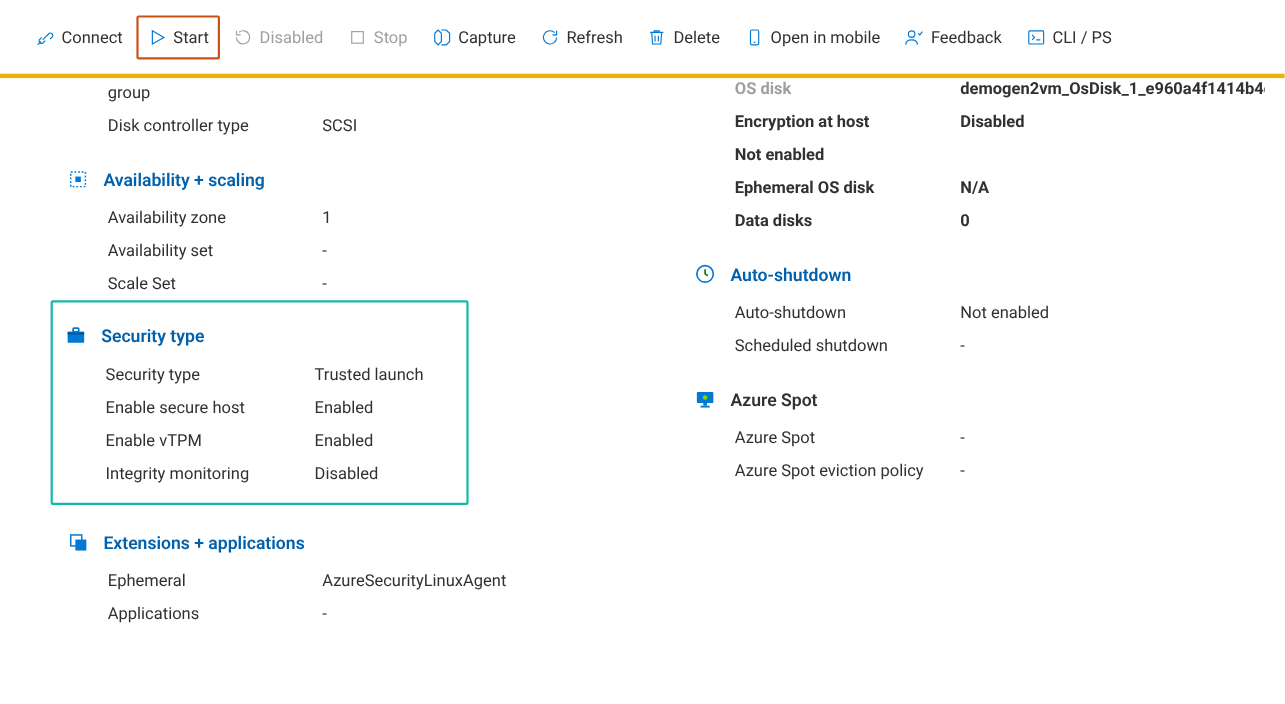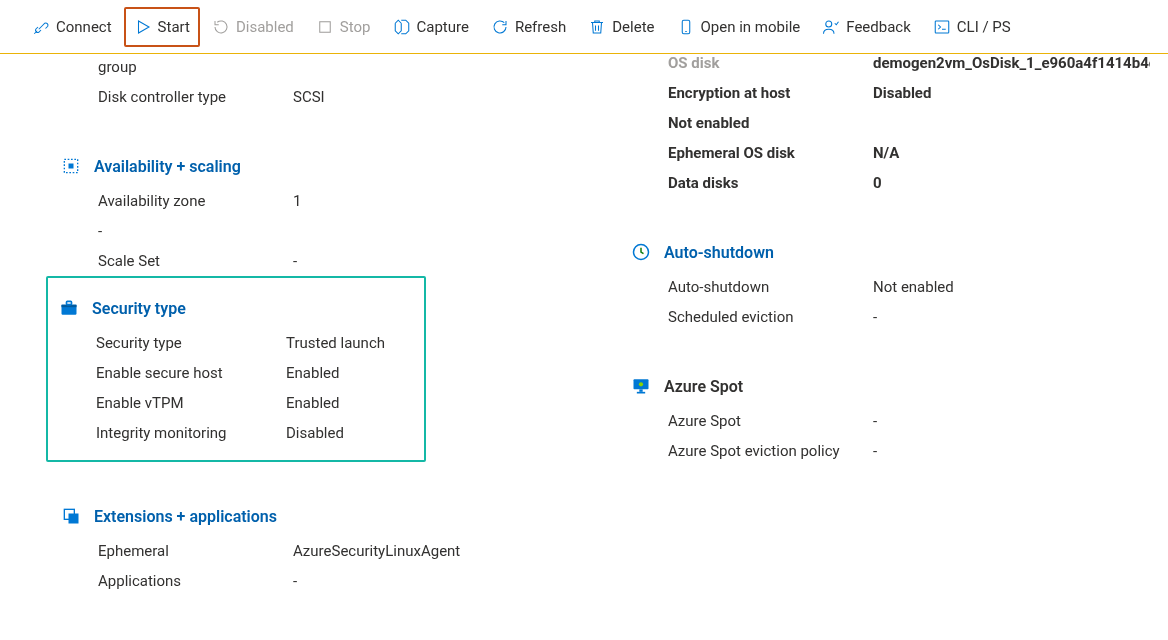--- a/index.html
+++ b/index.html
@@ -12,23 +12,23 @@
     width: 1168px;
     height: 640px;
     overflow: hidden;
   }
 
   
   .toolbar {
     display: flex;
     align-items: center;
     padding: 0 12px 0 22px;
-    height: 54px;
+    height: 71px;
     gap: 2px;
-    border-bottom: 1px solid #eab308;
+    border-bottom: 4px solid #eab308;
   }
   .tb-btn {
     display: flex;
     align-items: center;
     gap: 6px;
     padding: 4px 10px;
     height: 36px;
     color: #323130;
     cursor: pointer;
     user-select: none;
@@ -56,21 +56,21 @@
   }
   .col-right {
     width: 500px;
     padding-left: 0;
   }
 
   .section-header {
     display:flex;
     align-items:center;
     gap:10px;
-    margin: 44px 0 10px 0;
+    margin: 24px 0 10px 0;
     font-weight:600;
     font-size:16px;
     color:#0060ac;
   }
   .section-header.black { color:#323130; }
   .section-header .sicon { width:26px; display:flex; justify-content:center; }
   .section-header .sicon svg { width:20px; height:20px; }
 
   .kv-list { padding-left: 40px; }
   .kv-row {
@@ -226,20 +226,21 @@
           </svg>
       </span>
       <span>Availability + scaling</span>
     </div>
     <div class="kv-list">
       <div class="kv-row">
           <div class="kv-label">Availability zone</div>
           <div class="kv-value">1</div>
         </div>
       <div class="kv-row">
+          <div class="kv-label">Availability set</div>
           <div class="kv-value">-</div>
         </div>
       <div class="kv-row">
           <div class="kv-label">Scale Set</div>
           <div class="kv-value">-</div>
         </div>
     </div>
 
     <div class="highlight-box">
       <div class="section-header">
@@ -329,21 +330,21 @@
         </span>
         <span>Auto-shutdown</span>
       </div>
     </div>
     <div class="kv-list">
       <div class="kv-row">
           <div class="kv-label">Auto-shutdown</div>
           <div class="kv-value">Not enabled</div>
         </div>
       <div class="kv-row">
-          <div class="kv-label">Scheduled eviction</div>
+          <div class="kv-label">Scheduled shutdown</div>
           <div class="kv-value">-</div>
         </div>
     </div>
 
     <div style="margin-left:-22px">
       <div class="section-header black">
         <span class="sicon">
           <svg viewBox="0 0 24 24">
               <rect x="3" y="4" width="18" height="12" rx="1" fill="#0078d4"></rect>
               <rect x="10" y="16" width="4" height="3" fill="#0078d4"></rect>

